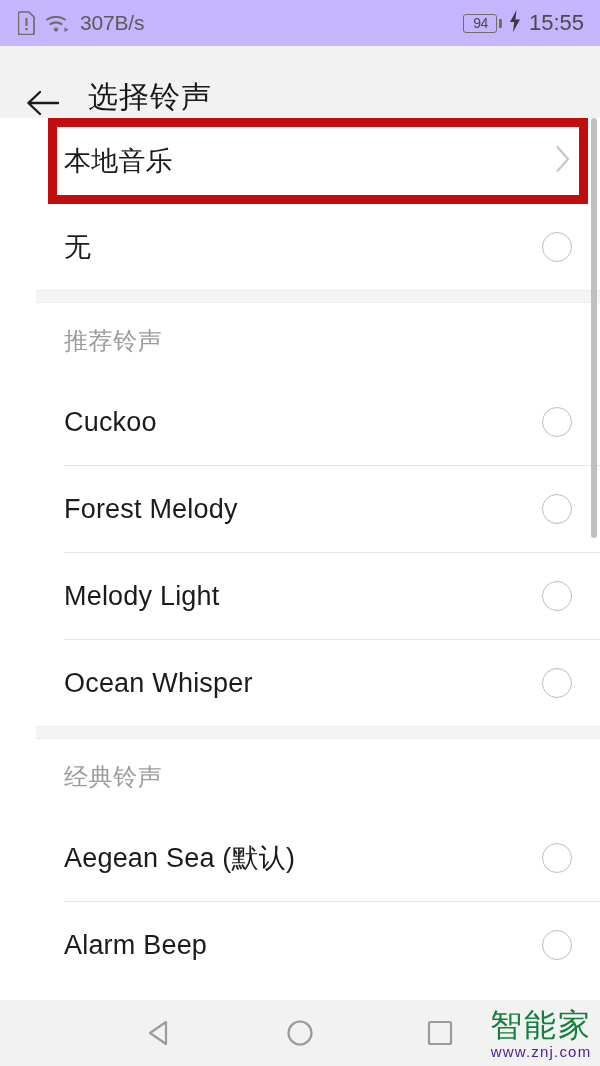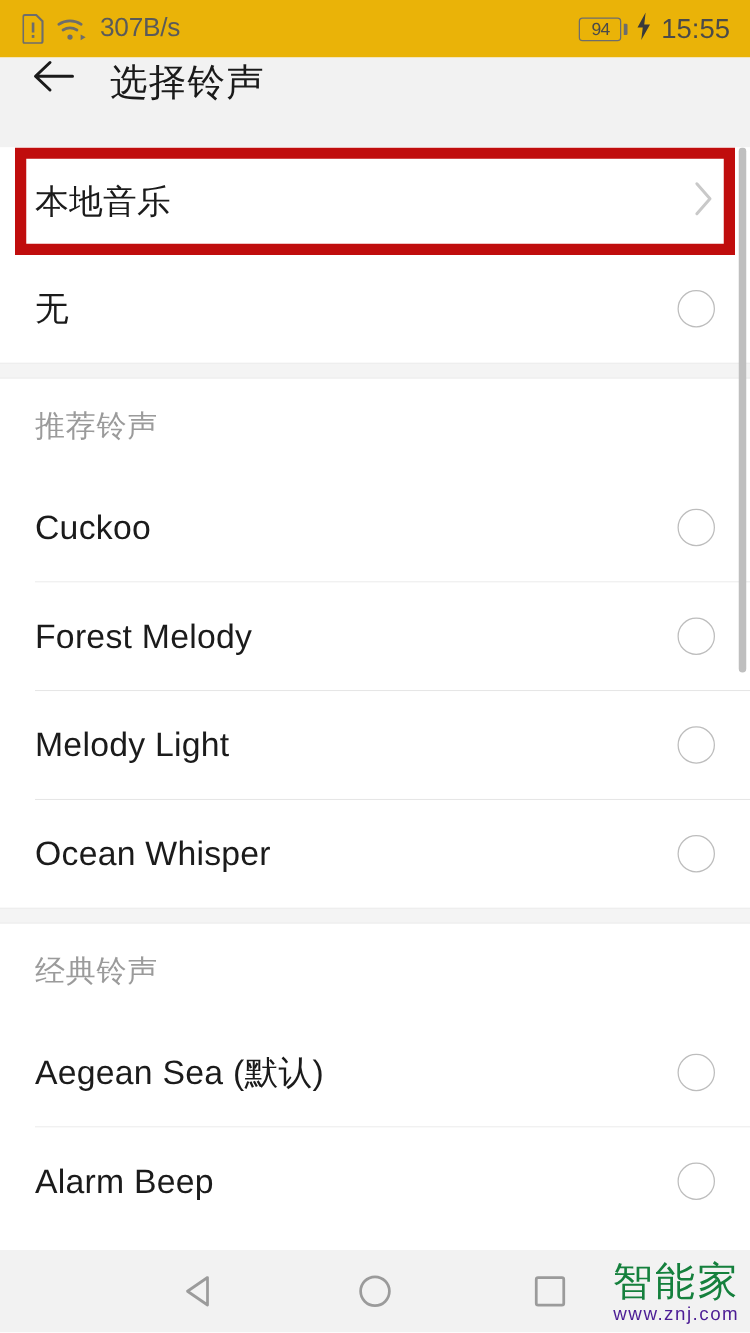--- a/index.html
+++ b/index.html
@@ -11,21 +11,21 @@
   }
   .phone {
     position: relative;
     width: 600px; height: 1066px;
     background: #ffffff;
   }
 
   
   .statusbar {
     height: 46px;
-    background: #eab308;
+    background: #c4b5fd;
     display: flex;
     align-items: center;
     justify-content: space-between;
     padding: 0 16px 0 18px;
   }
   .status-left { display: flex; align-items: center; gap: 9px; }
   .status-right { display: flex; align-items: center; gap: 6px; }
   .netspeed {
     font-size: 21px; color: #5a5a5a; letter-spacing: -0.2px;
   }
@@ -46,37 +46,38 @@
     width: 3px; height: 9px; background: #6d6d6d;
     border-radius: 0 1px 1px 0; margin-left: 1.5px;
   }
   .bolt { margin-left: 1px; margin-right: 2px; }
 
   
   .appbar {
     height: 72px;
     background: #f2f2f2;
     display: flex;
-    align-items: flex-start;
+    align-items: flex-end;
     padding-left: 26px;
     gap: 28px;
   }
   .back-arrow { width: 34px; height: 30px; display:block; }
   .appbar-title {
     font-size: 30px;
     color: #1a1a1a;
     letter-spacing: 1px;
   }
 
   
   .list {
     position: relative;
     background: #ffffff;
     height: calc(1066px - 46px - 72px - 66px);
     overflow: hidden;
+    padding-left: 36px;
   }
   .row {
     position: relative;
     height: 86px;
     display: flex;
     align-items: center;
     padding: 0 28px;
     background: #ffffff;
   }
   .row .label {

